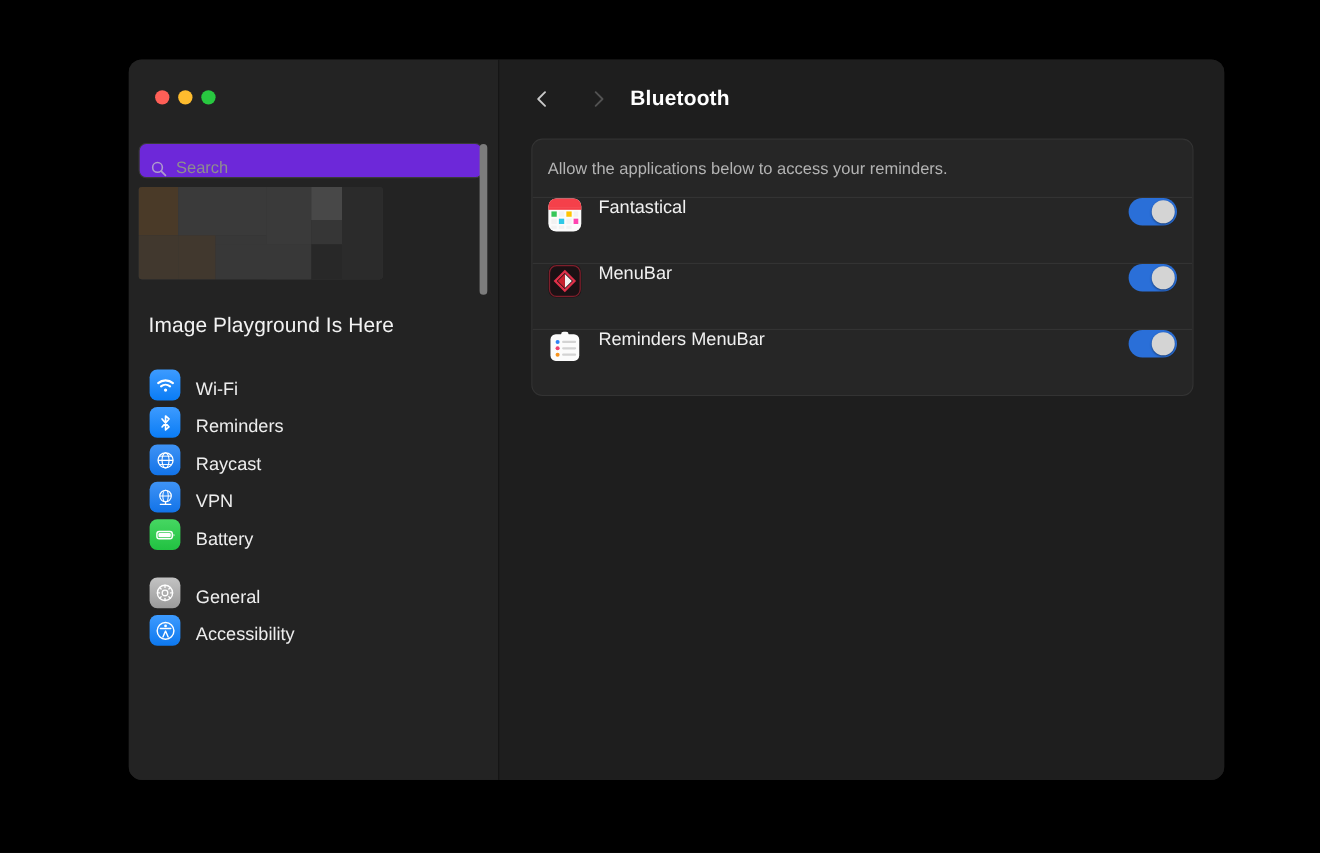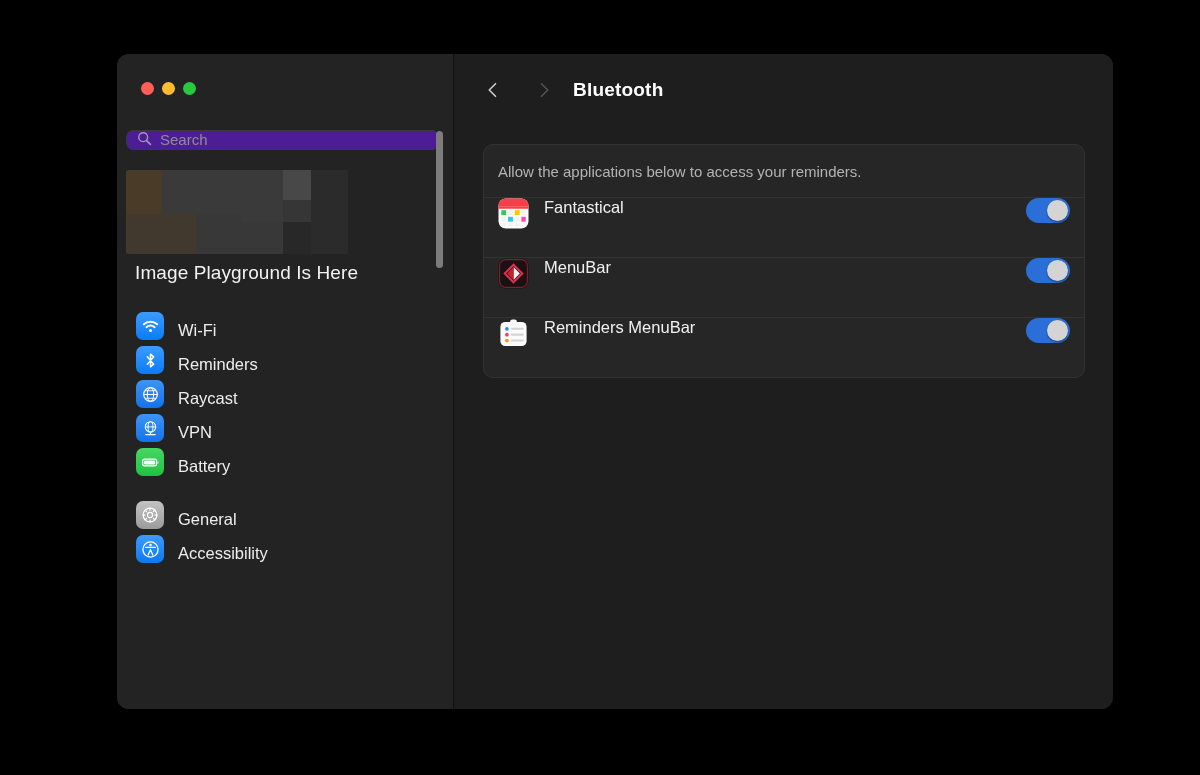--- a/index.html
+++ b/index.html
@@ -59,27 +59,27 @@
   .tl.red    { background: #ff5f57; }
   .tl.yellow { background: #febc2e; }
   .tl.green  { background: #28c840; }
 
   
   .search-wrap {
     position: absolute;
     left: 9px;
     top: 76px;
     width: 313px;
-    height: 20px;
-    background: #4c1d95;
+    height: 32px;
+    background: #6d28d9;
     border: 1px solid #3a3a3a;
     border-radius: 7px;
     box-sizing: border-box;
     display: flex;
-    align-items: flex-start;
+    align-items: flex-end;
     padding: 0 10px;
   }
   .search-icon {
     width: 15px;
     height: 15px;
     flex: 0 0 auto;
     margin-right: 8px;
     opacity: 0.72;
   }
   .search-input {
@@ -112,21 +112,21 @@
     height: 84px;
     border-radius: 3px;
     overflow: hidden;
     background: #343434;
   }
   .promo-banner .px {
     position: absolute;
   }
 
   .promo-title {
-    margin: 8px 0 0 18px;
+    margin: 32px 0 0 18px;
     color: #f2f2f2;
     font-size: 19px;
     letter-spacing: 0.1px;
   }
 
   
   .sb-list {
     margin-top: 22px;
     padding: 0;
     list-style: none;
@@ -201,21 +201,21 @@
   .nav-chevron.fwd   { opacity: 0.42; margin-right: 14px; }
   .pane-title {
     color: #ffffff;
     font-size: 19px;
     font-weight: bold;
     letter-spacing: 0.2px;
   }
 
   
   .card {
-    margin: 18px 28px 0 29px;
+    margin: 0 28px 0 29px;
     background: #262626;
     border: 1px solid #333333;
     border-radius: 10px;
     box-sizing: border-box;
     overflow: hidden;
   }
   .card-note {
     color: #b3b3b3;
     font-size: 15px;
     padding: 18px 0 17px 14px;

